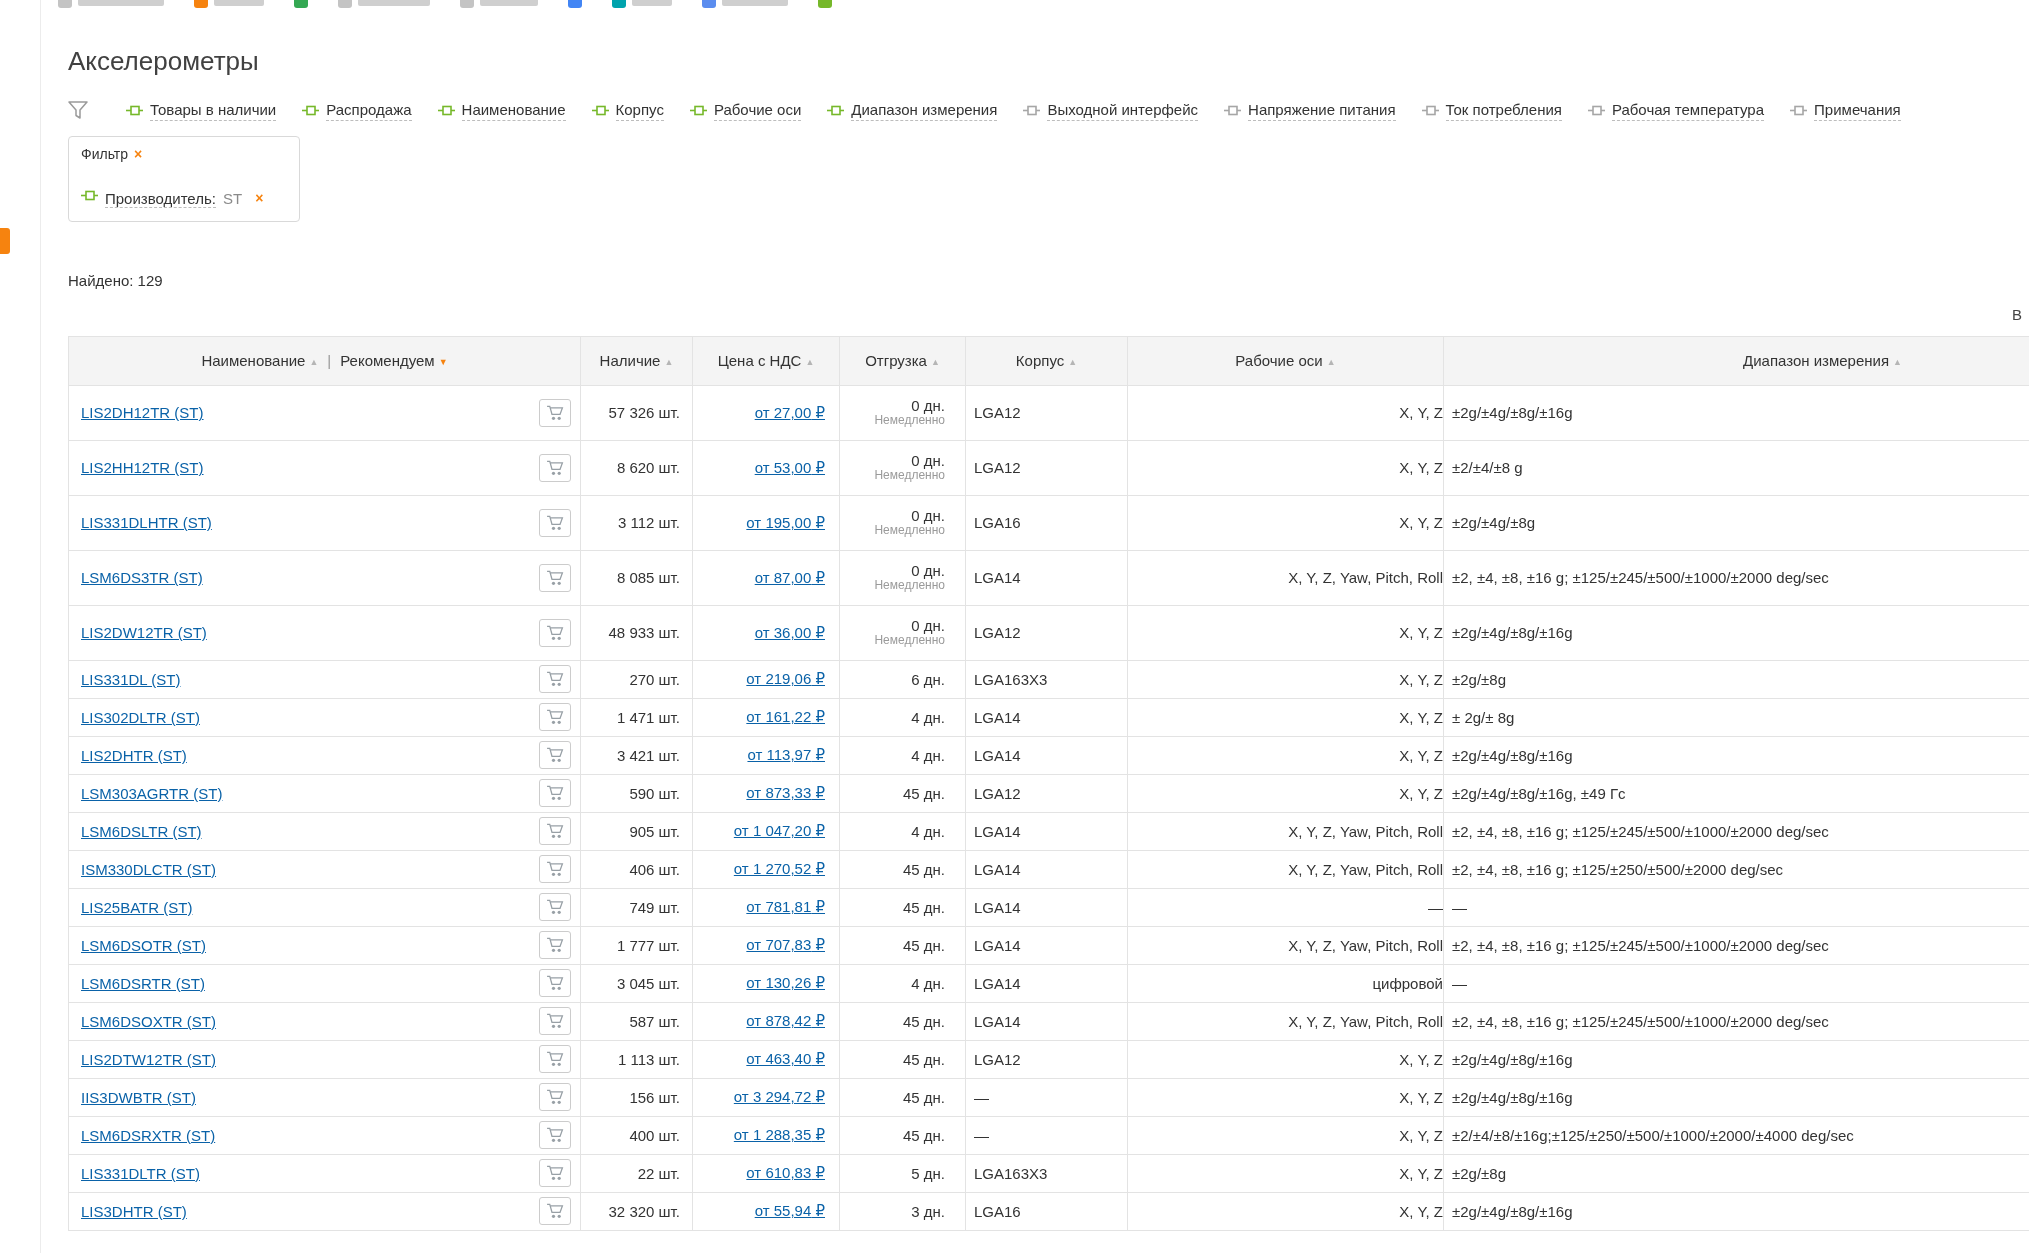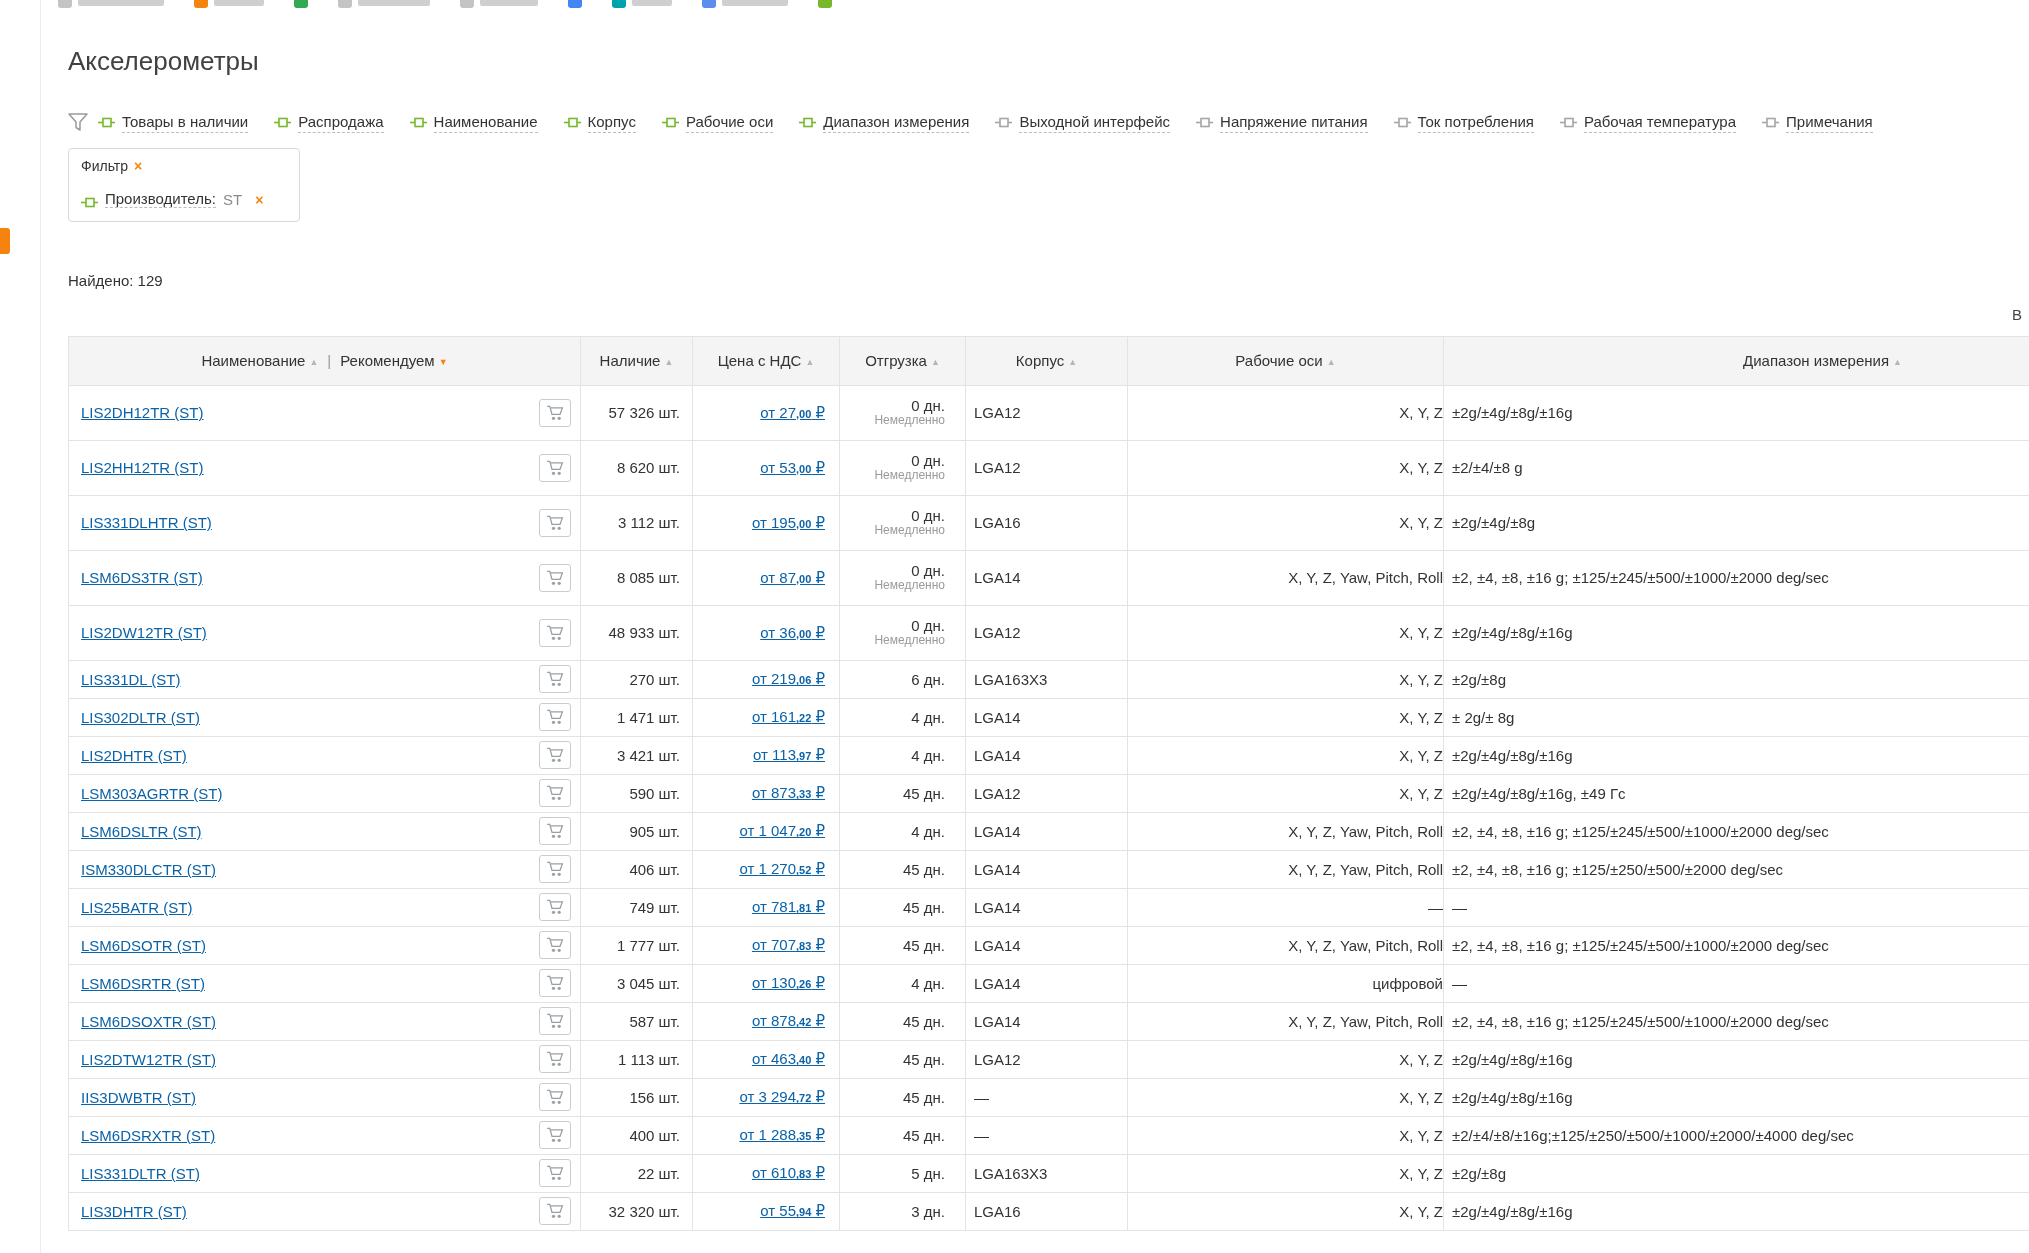--- a/index.html
+++ b/index.html
@@ -17,33 +17,33 @@
   .side-tab { position:absolute; left:0; top:228px; width:10px; height:26px; background:#f6830f; border-radius:0 3px 3px 0; cursor:pointer; }
   .right-edge-text { position:absolute; top:306px; left:2012px; font-size:15px; color:#444; }
   
   .content { padding-left:68px; position:relative; }
   .breadcrumb { margin-top:14px; font-size:14px; color:#767676; }
   .bc-link { color:#767676; text-decoration:underline; cursor:pointer; }
   .bc-sep { color:#767676; margin:0 5px; }
   .bc-current { color:#767676; }
   .page-title { margin-top:34px; font-size:26px; font-weight:400; color:#414141; }
   
-  .filter-row { margin-top:36px; display:flex; align-items:center; gap:10px; white-space:nowrap; }
+  .filter-row { margin-top:24px; display:flex; align-items:center; gap:38px; white-space:nowrap; }
   .funnel-icon { flex:0 0 auto; margin-right:0; }
   .chip { display:inline-flex; align-items:center; gap:7px; cursor:pointer; }
   .chip .slider-icon line { stroke:#a6a6a6; stroke-width:1.6; }
   .chip .slider-icon rect { fill:#fff; stroke:#a6a6a6; stroke-width:1.6; }
   .chip.active .slider-icon line { stroke:#76b82a; }
   .chip.active .slider-icon rect { stroke:#76b82a; }
   .chip-label { font-size:15px; color:#333; border-bottom:1px dashed #bdbdbd; line-height:1.25; }
   
   .filter-box { margin-top:15px; width:232px; border:1px solid #d9d9d9; border-radius:4px; padding:9px 12px 13px; }
   .filter-box-head { font-size:14px; color:#333; }
   .x-btn { color:#f6830f; cursor:pointer; margin-left:6px; font-size:14px; font-weight:bold; }
-  .filter-box-item { margin-top:16px; display:flex; align-items:flex-end; gap:7px; font-size:15px; }
+  .filter-box-item { margin-top:28px; display:flex; align-items:flex-start; gap:7px; font-size:15px; }
   .filter-box-item .slider-icon line { stroke:#76b82a; stroke-width:1.6; }
   .filter-box-item .slider-icon rect { fill:#fff; stroke:#76b82a; stroke-width:1.6; }
   .fname { color:#333; border-bottom:1px dashed #bdbdbd; }
   .fval { color:#8a8a8a; }
   .found { margin-top:50px; font-size:15px; color:#333; }
   
   table.products { margin-top:47px; border-collapse:collapse; table-layout:fixed; width:2133px; font-size:15px; }
   .products th, .products td { border:1px solid #e3e3e3; }
   .products thead th { background:#f4f4f4; height:49px; font-weight:400; color:#333; text-align:center; padding:0 8px; cursor:pointer; }
   th.h-name { text-align:left; padding-left:12px; }
@@ -52,21 +52,21 @@
   .h-divider { color:#9a9a9a; margin:0 9px; font-weight:400; }
   .products tbody tr { height:38px; }
   .products tbody tr.tall { height:55px; }
   td.c-name { padding:0 9px 0 12px; }
   .name-wrap { display:flex; align-items:center; justify-content:space-between; }
   a.plink { color:#0a62a8; text-decoration:underline; cursor:pointer; }
   .cart-btn { width:32px; height:28px; border:1px solid #cccccc; border-radius:3px; background:#fff; display:flex; align-items:center; justify-content:center; cursor:pointer; flex:0 0 auto; }
   td.c-qty { text-align:right; padding-right:12px; }
   td.c-price { text-align:right; padding-right:14px; }
   .price-link { color:#0a62a8; text-decoration:underline; cursor:pointer; white-space:nowrap; }
-  .price-link .frac { font-size:11px;font-weight:bold; }
+  .price-link .frac { font-size:15px; }
   td.c-ship { text-align:right; padding-right:20px; }
   .c-ship .days { line-height:1.15; }
   .c-ship .note { font-size:12px; color:#9a9a9a; line-height:1.15; margin-top:0; }
   td.c-pack { padding-left:8px; }
   td.c-axes { padding-left:13px;text-align:right; }
   td.c-range { padding-left:8px; }
 </style>
 </head>
 <body>
 

